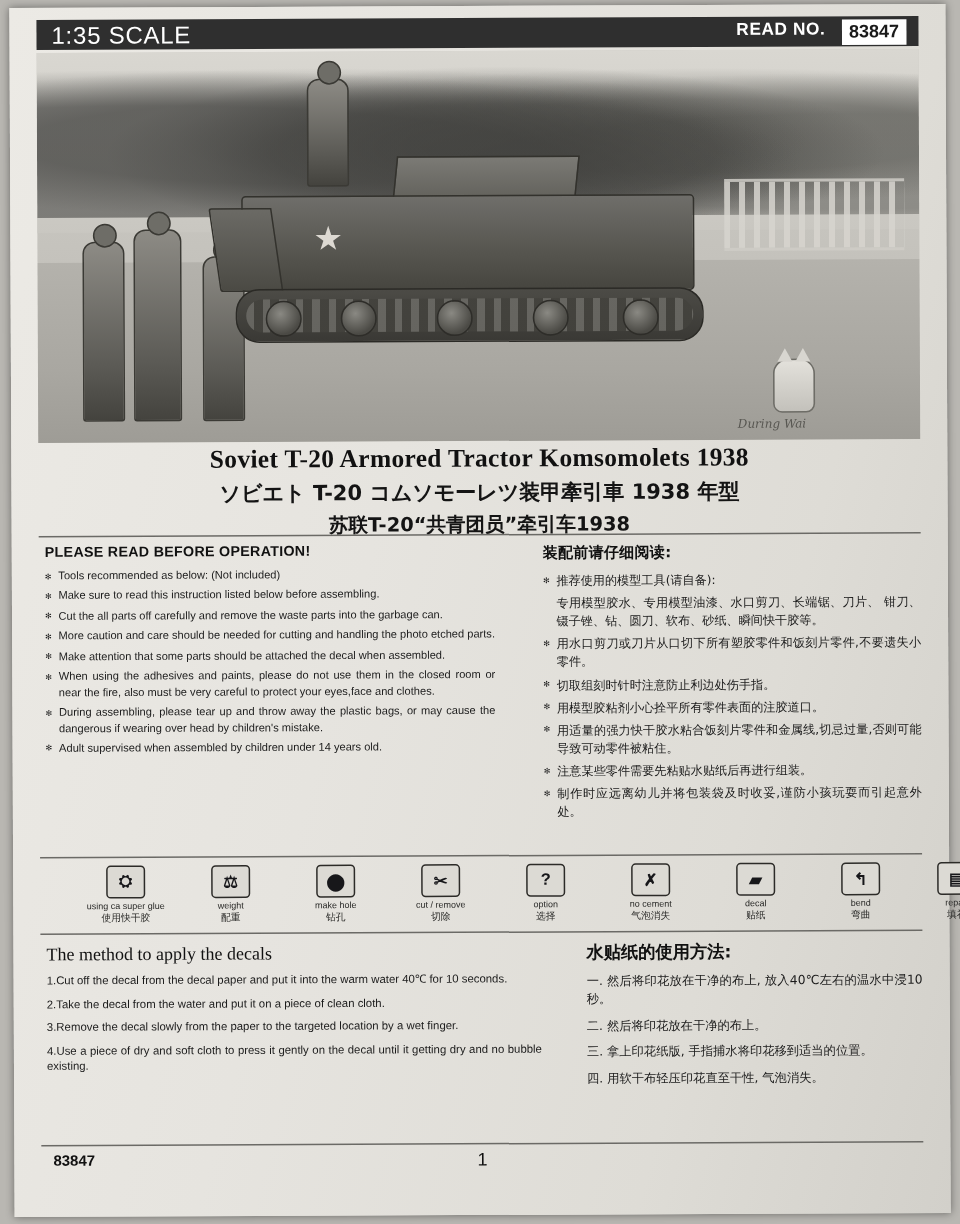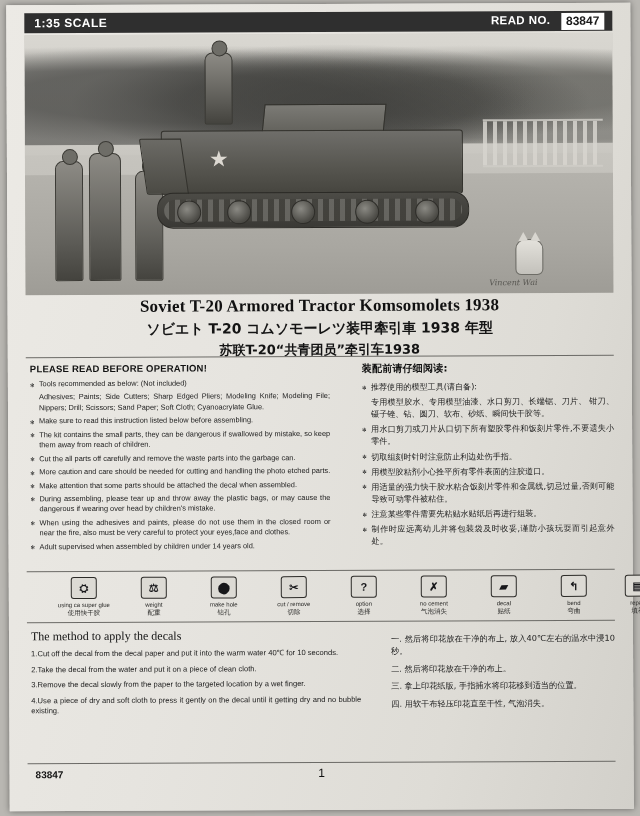--- a/index.html
+++ b/index.html
@@ -15,21 +15,21 @@
     position:absolute;left:0;top:0;width:624px;height:806px;
     background:linear-gradient(105deg,#eceae5 0%,#e6e4df 40%,#dedcd6 75%,#d2d0ca 100%);
   }
 
   
   .hdr{
     position:absolute;left:18px;top:8px;width:588px;height:20px;
     background:#2f2f2f;color:#fff;
   }
   .hdr .scale{
-    position:absolute;left:10px;top:3px;font-size:12px;font-weight:bold;letter-spacing:.5px;
+    position:absolute;left:10px;top:3px;font-size:16px;font-weight:normal;letter-spacing:.5px;
   }
   .hdr .item{
     position:absolute;right:8px;top:3px;font-size:11.5px;font-weight:bold;letter-spacing:.4px;
   }
   .hdr .itemno{
     position:absolute;right:8px;top:2px;font-size:12px;font-weight:bold;
     background:#fff;color:#1a1a1a;padding:1px 5px 2px 5px;
   }
 
   
@@ -234,43 +234,41 @@
         <div class="star"></div>
         <div class="track"></div>
         <div class="wheel" style="left:34px;"></div>
         <div class="wheel" style="left:84px;"></div>
         <div class="wheel" style="left:148px;"></div>
         <div class="wheel" style="left:212px;"></div>
         <div class="wheel" style="left:272px;"></div>
       </div>
 
       <div class="cat"></div>
-      <div class="sig">Vincent Wai</div>
+      <div class="sig">During Wai</div>
     </div>
 
     <div class="title-block">
       <div class="t-en">Soviet T-20 Armored Tractor Komsomolets 1938</div>
       <div class="t-jp">ソビエト T-20 コムソモーレツ装甲牽引車 1938 年型</div>
       <div class="t-cn">苏联T-20“共青团员”牵引车1938</div>
     </div>
 
     <div class="rule" style="top:352px;"></div>
 
     <div class="cols">
       <div class="col-l">
         <div class="col-h">PLEASE READ BEFORE OPERATION!</div>
         <div class="li">Tools recommended as below:  (Not included)</div>
-        <div class="li cont">Adhesives; Paints; Side Cutters; Sharp Edged Pliers; Modeling Knife; Modeling File; Nippers; Drill; Scissors; Sand Paper; Soft Cloth; Cyanoacrylate Glue.</div>
         <div class="li">Make sure to read this instruction listed below before assembling.</div>
-        <div class="li">The kit contains the small parts, they can be dangerous if swallowed by mistake, so keep them away from reach of  children.</div>
         <div class="li">Cut the all parts off carefully and remove the waste parts into the garbage can.</div>
         <div class="li">More caution and care should be needed for cutting and handling the photo etched parts.</div>
         <div class="li">Make attention that some parts should be attached the decal when assembled.</div>
+        <div class="li">When using the adhesives and paints, please do not use them in the closed room or near the fire, also must be very careful to protect your eyes,face and clothes.</div>
         <div class="li">During assembling, please tear up and throw away the plastic bags, or may cause the dangerous if wearing over head by children's mistake.</div>
-        <div class="li">When using the adhesives and paints, please do not use them in the closed room or near the fire, also must be very careful to protect your eyes,face and clothes.</div>
         <div class="li">Adult supervised when assembled by children under 14 years old.</div>
       </div>
 
       <div class="col-r">
         <div class="col-h cn">装配前请仔细阅读:</div>
         <div class="li cn">推荐使用的模型工具(请自备):</div>
         <div class="li cn cont">专用模型胶水、专用模型油漆、水口剪刀、长端锯、刀片、 钳刀、镊子锉、钻、圆刀、软布、砂纸、瞬间快干胶等。</div>
         <div class="li cn">用水口剪刀或刀片从口切下所有塑胶零件和饭刻片零件,不要遗失小零件。</div>
         <div class="li cn">切取组刻时针时注意防止利边处伤手指。</div>
         <div class="li cn">用模型胶粘剂小心拴平所有零件表面的注胶道口。</div>
@@ -330,20 +328,21 @@
 
     <div class="decals">
       <div class="dec-l">
         <div class="dec-h">The method to apply the decals</div>
         <div class="dl">1.Cut off the decal from the decal paper and put it into the warm water 40℃ for 10 seconds.</div>
         <div class="dl">2.Take the decal from the water and put it on a piece of clean cloth.</div>
         <div class="dl">3.Remove the decal slowly from the paper to the targeted location by a wet finger.</div>
         <div class="dl">4.Use a piece of dry and soft cloth to press it gently on the decal until it  getting dry and no bubble existing.</div>
       </div>
       <div class="dec-r">
+        <div class="dec-h cn">水贴纸的使用方法:</div>
         <div class="dl cn">一. 然后将印花放在干净的布上, 放入40℃左右的温水中浸10秒。</div>
         <div class="dl cn">二. 然后将印花放在干净的布上。</div>
         <div class="dl cn">三. 拿上印花纸版, 手指捕水将印花移到适当的位置。</div>
         <div class="dl cn">四. 用软干布轻压印花直至干性, 气泡消失。</div>
       </div>
     </div>
 
     <div class="foot-rule"></div>
     <div class="f-left">83847</div>
     <div class="f-center">1</div>

